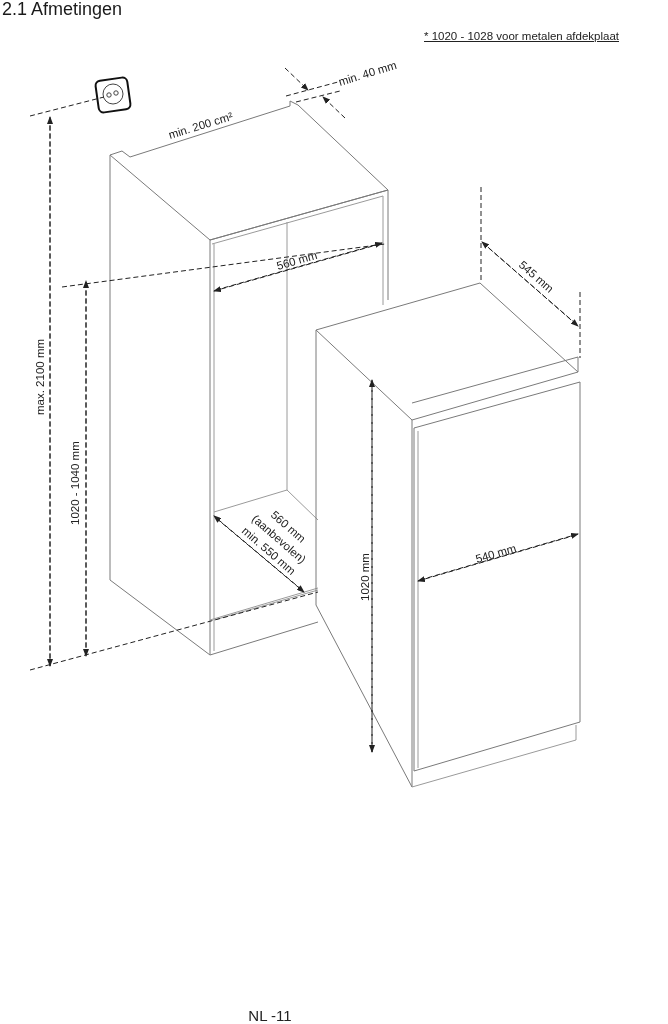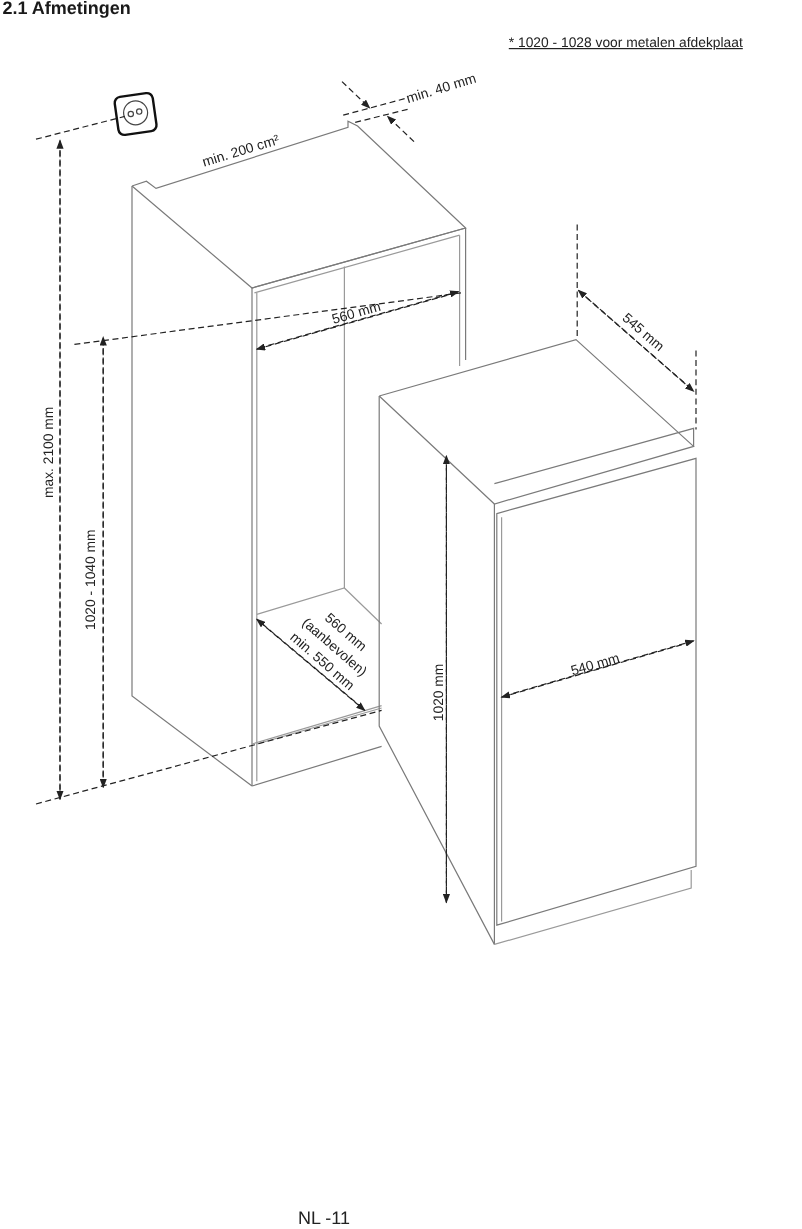--- a/index.html
+++ b/index.html
@@ -1,18 +1,18 @@
 <!DOCTYPE html>
 <html><head>
   <meta charset="utf-8">
   <style>
     html, body { margin: 0; padding: 0; background: #ffffff; }
     body { width: 668px; height: 1024px; position: relative; overflow: hidden;
            font-family: "Liberation Sans", sans-serif; color: #1a1a1a; }
-    .title { position: absolute; left: 2px; top: -1px; font-size: 15px; font-weight: bold; }
+    .title { position: absolute; left: 2px; top: -1px; font-size: 18px; font-weight: normal; }
     .note { position: absolute; left: 424px; top: 30px; font-size: 11.5px; color: #222; text-decoration: underline; }
     .footer { position: absolute; left: 0; width: 540px; top: 1007px; text-align: center;
               font-size: 15px; color: #222; }
     svg.drawing { position: absolute; left: 0; top: 0; }
     .edge { stroke: #7a7a7a; stroke-width: 1; fill: none; }
     .edge2 { stroke: #9a9a9a; stroke-width: 1; fill: none; }
     .dim { stroke: #222; stroke-width: 1; stroke-dasharray: 5 3; fill: none; }
     .lbl { font-family: "Liberation Sans", sans-serif; font-size: 11.5px; fill: #222; }
   </style>
 </head>

